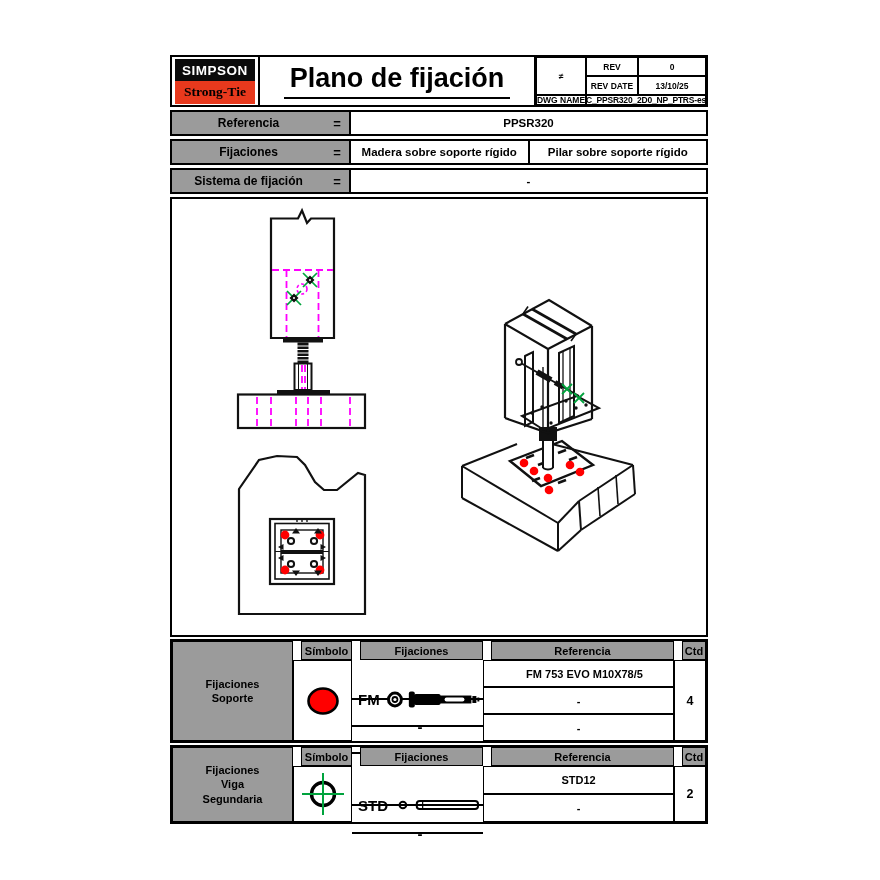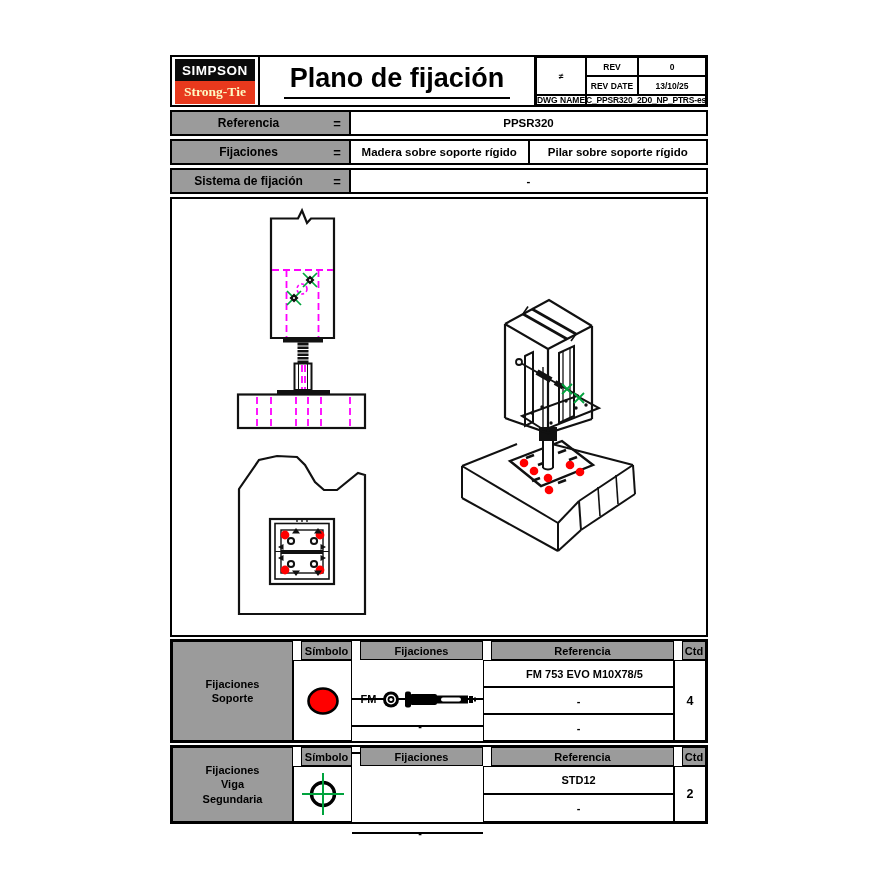--- a/index.html
+++ b/index.html
@@ -4,21 +4,21 @@
 <style>
   html,body{margin:0;padding:0;}
   body{width:880px;height:880px;background:#fff;font-family:"Liberation Sans",sans-serif;color:#000;position:relative;overflow:hidden;}
   .doc{position:absolute;left:170px;top:55px;width:538px;}
   .sec{box-sizing:border-box;border:2px solid #000;background:#fff;}
   .gap{height:3px;}
   
   .hdr{display:flex;height:52px;}
   .logo-cell{width:88px;box-sizing:border-box;border-right:2px solid #000;padding:2px 3px;display:flex;flex-direction:column;justify-content:center;}
   .logo-black{background:#0b0b0b;color:#fff;font-weight:bold;font-size:13.5px;text-align:center;padding:4px 0 3px;letter-spacing:.5px;}
-  .logo-red{background:#E8391D;color:#fef9c3;font-family:"Liberation Serif",serif;font-weight:bold;font-size:13.5px;text-align:center;padding:3px 0 4px;}
+  .logo-red{background:#E8391D;color:#000000;font-family:"Liberation Serif",serif;font-weight:bold;font-size:13.5px;text-align:center;padding:3px 0 4px;}
   .title-cell{flex:1;display:flex;align-items:center;justify-content:center;}
   .title-cell span{font-size:27px;font-weight:bold;border-bottom:2px solid #000;padding:0 6px 3px;}
   .rev-block{width:172px;box-sizing:border-box;border-left:2px solid #000;display:grid;grid-template-columns:50px 52px 1fr;grid-template-rows:19px 19px 1fr;}
   .rev-block>div{box-sizing:border-box;border:1px solid #000;display:flex;align-items:center;justify-content:center;font-weight:bold;font-size:8.5px;white-space:nowrap;overflow:hidden;}
   .neq{grid-row:1/3;font-size:30px;line-height:1;}
   .dwgval{font-size:7.2px;letter-spacing:-0.2px;}
   
   .ref-row{display:flex;height:26px;}
   .ref-label{width:179px;box-sizing:border-box;background:#9B9B9B;border-right:2px solid #000;display:flex;align-items:center;}
   .ref-label .lab{flex:1;text-align:center;font-weight:bold;font-size:12px;}
@@ -27,21 +27,21 @@
   .ref-val{flex:1;display:flex;align-items:center;justify-content:center;font-weight:bold;font-size:11.5px;}
   .ref-val + .ref-val{border-left:2px solid #000;}
   
   .draw{height:440px;}
   
   .fix-table{display:grid;grid-template-columns:121px 59px 131px 191px 32px;}
   .fix-table>div{box-sizing:border-box;border:1px solid #000;display:flex;align-items:center;justify-content:center;}
   .cell-gray{background:#9B9B9B;font-weight:bold;font-size:11px;text-align:center;}
   .hcell{background:#9B9B9B;font-weight:bold;font-size:11px;margin-left:8px;}
   .group-cell{flex-direction:column;line-height:1.3;}
-  .fij-cell{justify-content:center;padding-left:5px;gap:5px;font-weight:bold;font-size:11px;margin-top:38px;}
+  .fij-cell{justify-content:center;padding-left:5px;gap:5px;font-weight:bold;font-size:15px;margin-top:38px;}
   .refv{font-weight:bold;font-size:11px;}
   .ctdv{font-weight:bold;font-size:12.5px;}
   .t1{grid-template-rows:19px 27px 27px 27px;}
   .t2{grid-template-rows:19px 28px 28px;}
 </style>
 </head>
 <body>
 
 <div class="doc">
 
@@ -338,20 +338,28 @@
     <div class="hcell">Ctd</div>
 
     <div style="grid-row:2/4;grid-column:2;">
       <svg width="48" height="48" viewBox="0 0 48 48">
         <circle cx="24" cy="24" r="11.5" fill="none" stroke="#000" stroke-width="3.4"></circle>
         <line x1="24" y1="3" x2="24" y2="45" stroke="#00A33D" stroke-width="2"></line>
         <line x1="3" y1="24" x2="45" y2="24" stroke="#00A33D" stroke-width="2"></line>
       </svg>
     </div>
 
+    <div class="fij-cell" style="grid-row:2;grid-column:3;">
+      <span>STD</span>
+      <svg width="90" height="16" viewBox="0 0 90 16">
+        <circle cx="10" cy="8" r="3.4" fill="none" stroke="#000" stroke-width="2"></circle>
+        <rect x="24" y="4" width="62" height="8" rx="3" fill="none" stroke="#000" stroke-width="2"></rect>
+        <line x1="30" y1="5" x2="30" y2="11" stroke="#000" stroke-width="1.2"></line>
+      </svg>
+    </div>
     <div class="refv" style="grid-row:2;grid-column:4;">STD12</div>
 
     <div class="fij-cell" style="grid-row:3;grid-column:3;">
       <span>-</span>
     </div>
     <div class="refv" style="grid-row:3;grid-column:4;">-</div>
 
     <div class="ctdv" style="grid-row:2/4;grid-column:5;">2</div>
   </div>
 

